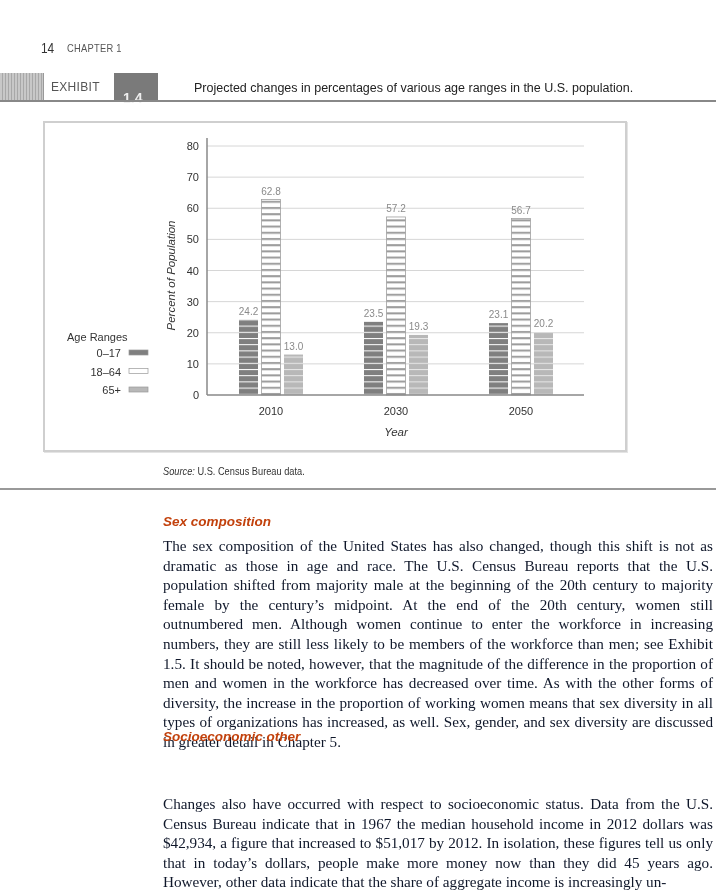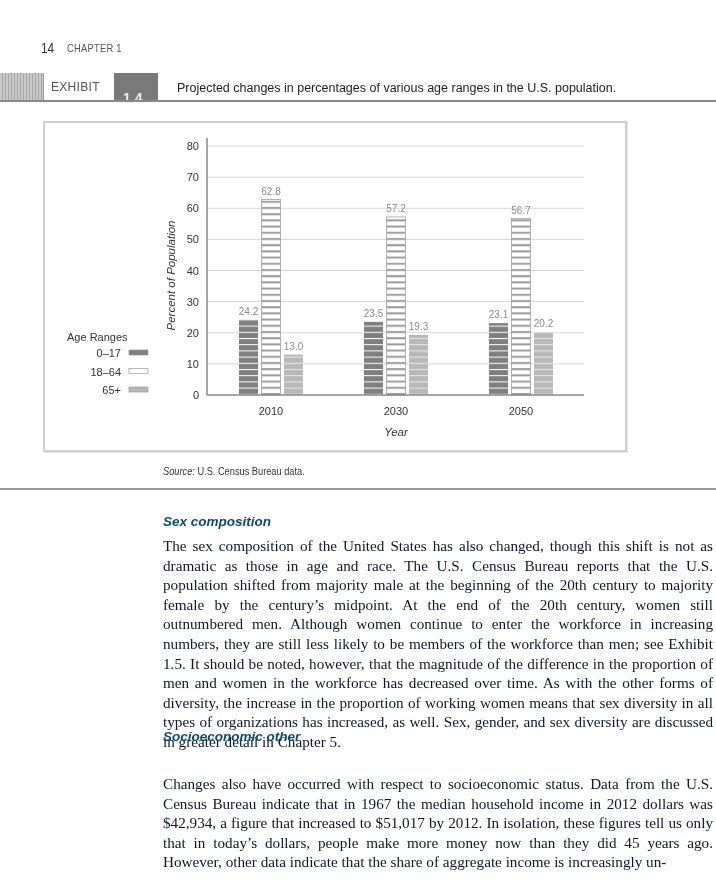--- a/index.html
+++ b/index.html
@@ -6,33 +6,33 @@
   body { width:716px; height:896px; position:relative; overflow:hidden; font-family:"Liberation Sans", sans-serif; color:#222; }
   .abs { position:absolute; }
   #page-num { left:41px; top:40px; font-size:14px; color:#333; font-family:"Liberation Sans", sans-serif; transform:scaleX(0.85); transform-origin:left; }
   #chapter { left:67px; top:42px; font-size:11px; color:#555; letter-spacing:0.3px; transform:scaleX(0.85); transform-origin:left; }
   #stripe-block { left:0; top:73px; width:43px; height:27px;
     background: repeating-linear-gradient(90deg, #c8c8c8 0px, #c8c8c8 2px, #a8a8a8 2px, #a8a8a8 3px); }
   #exhibit-box { left:43px; top:73px; width:71px; height:27px; background:#fff; border-left:1px solid #999; box-sizing:border-box; }
   #exhibit-label { left:51px; top:80px; font-size:12px; color:#555; letter-spacing:0.3px; }
   #exhibit-num-box { left:114px; top:73px; width:44px; height:27px; background:#7a7a7a; }
   #exhibit-num { left:123px; top:90px; font-size:14px; font-weight:bold; color:#eee; }
-  #exhibit-caption { left:177px; top:81px; font-size:12.5px; color:#222; }
+  #exhibit-caption { left:194px; top:81px; font-size:12.5px; color:#222; }
   #exhibit-rule { left:0; top:100px; width:716px; height:2px; background:#888; }
   #chart-box { left:43px; top:121px; width:584px; height:331px; border:2px solid #cfcfcf; box-sizing:border-box; background:#fff; box-shadow: 1px 1px 0 #e4e4e4; }
   #chart-svg { left:43px; top:121px; }
   #source { left:163px; top:465px; font-size:10.5px; color:#333; transform:scaleX(0.88); transform-origin:left; }
   #source i { font-style:italic; }
   #source-rule { left:0; top:488px; width:716px; height:2px; background:#999; }
-  .heading { font-family:"Liberation Sans", sans-serif; font-weight:bold; font-style:italic; font-size:13.5px; color:#0c4a6e; }
+  .heading { font-family:"Liberation Sans", sans-serif; font-weight:bold; font-style:italic; font-size:13.5px; color:#c2410c; }
   #h-sex { left:163px; top:514px; }
   #h-socio { left:163px; top:729px; }
   .para { font-family:"Liberation Serif", serif; font-size:15.2px; line-height:19.6px; color:#0f172a; text-align:justify; width:550px; }
   #p-sex { left:163px; top:536px; }
-  #p-socio { left:163px; top:774px; }
+  #p-socio { left:163px; top:794px; }
 </style>
 </head>
 <body>
 
 <div class="abs" id="page-num">14</div>
 <div class="abs" id="chapter">CHAPTER 1</div>
 
 <div class="abs" id="stripe-block"></div>
 <div class="abs" id="exhibit-box"></div>
 <div class="abs" id="exhibit-label">EXHIBIT</div>

